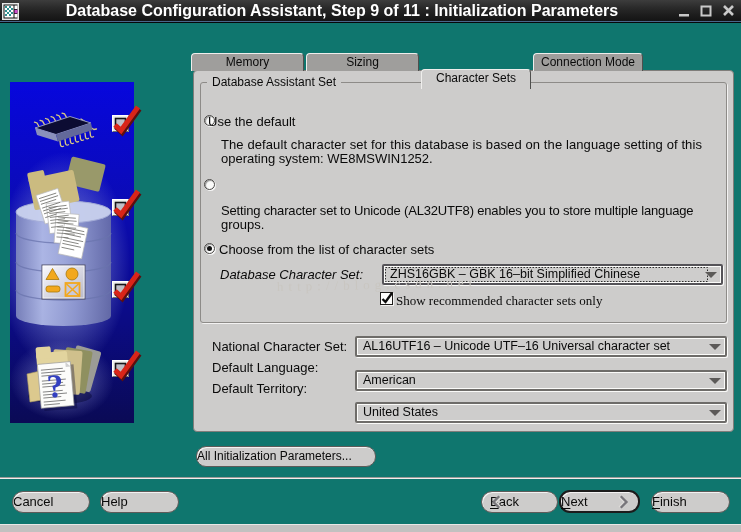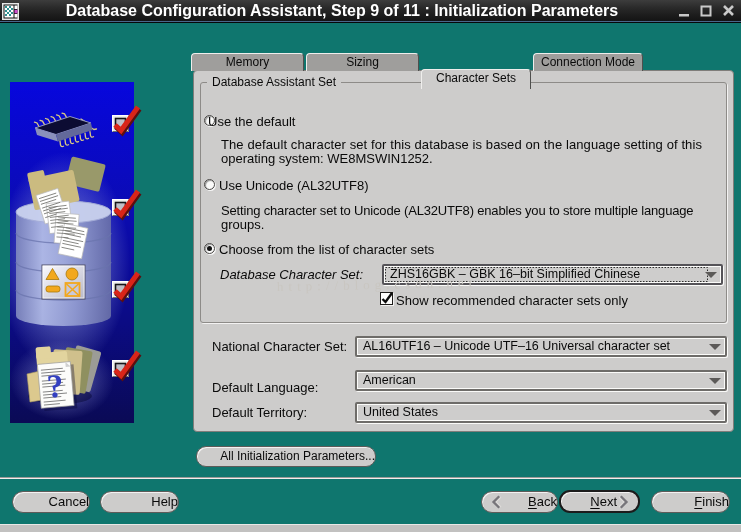--- a/index.html
+++ b/index.html
@@ -39,21 +39,21 @@
     border-left:6px solid transparent;border-right:6px solid transparent;border-top:6px solid #5c5a58;}
   #combo1{left:382px;top:264px;width:331px;border-color:#54525650;border:2px solid #555358;}
   
   #check{position:absolute;left:380px;top:292px;width:11px;height:11px;background:#fdfdfc;
     border:1px solid #1f1d1b;box-shadow:1px 1px 0 rgba(255,255,255,.7);}
   
   #wm{position:absolute;left:277px;top:277px;font-family:"Liberation Serif",serif;font-size:13px;
     color:#c9c6c1;letter-spacing:5px;z-index:9;transform:rotate(-1.2deg);}
   
   .btn{position:absolute;height:20px;background:#cdcccb;border:1px solid #5d5b59;
-    border-radius:11px;text-align:right;font-size:13px;color:#0a0a0a;line-height:20px;
+    border-radius:11px;text-align:left;font-size:13px;color:#0a0a0a;line-height:20px;
     box-shadow:inset 1px 1px 0 rgba(255,255,255,.75);}
   .u{text-decoration:underline;text-underline-offset:2px;}
   #allinit{left:196px;top:446px;width:178px;height:19px;line-height:19px;border-radius:10px;font-size:12px;}
   #sep{position:absolute;left:0;top:477px;width:741px;height:1px;background:#9b9997;
     box-shadow:0 1px 0 #f0efed;}
   #botband{position:absolute;left:0;top:524px;width:741px;height:8px;background:#c2c1c0;
     border-top:1px solid #e9e8e6;}
 </style>
 </head>
 <body>
@@ -277,46 +277,45 @@
 
   <div id="group"></div>
   <div id="grouptitle">Database Assistant Set</div>
 
   <div class="radio" style="left:204px;top:115px;"></div>
   <div class="txt" style="left:208px;top:114px;">Use the default</div>
   <div class="txt" style="left:221px;top:137px;letter-spacing:0.1px;">The default character set for this database is based on the language setting of this</div>
   <div class="txt" style="left:221px;top:151px;">operating system: WE8MSWIN1252.</div>
 
   <div class="radio" style="left:204px;top:179px;"></div>
-  <div class="txt" style="left:219px;top:178px;">Use Unicode (AL32UTF8)</div>
   <div class="txt" style="left:221px;top:203px;letter-spacing:-0.17px;">Setting character set to Unicode (AL32UTF8) enables you to store multiple language</div>
   <div class="txt" style="left:221px;top:217px;">groups.</div>
 
   <div class="radio sel" style="left:204px;top:243px;"></div>
   <div class="txt" style="left:219px;top:242px;">Choose from the list of character sets</div>
 
   <div class="txt" style="left:220px;top:267px;font-style:italic;">Database Character Set:</div>
   <div class="combo" id="combo1">ZHS16GBK – GBK 16–bit Simplified Chinese<svg class="abs" style="left:0;top:0" width="331" height="17" viewBox="0 0 331 17">
         <rect x="1.5" y="1.5" width="322" height="14" fill="none" stroke="#2e2e2e" stroke-width="1" stroke-dasharray="1.5,1.5"></rect>
       </svg><div class="arr"></div></div>
 
   <div id="check">
       <svg width="13" height="13" viewBox="0 0 13 13" style="position:absolute;left:0;top:-1px">
         <path d="M1.5,7 L4.5,10 L11,1" stroke="#0d0d0d" stroke-width="2.4" fill="none"></path>
       </svg>
     </div>
-  <div class="txt" style="left:396px;top:293px;">Show recommended character sets only</div>
+  <div class="txt" style="left:396px;top:293px;font-family:Liberation Serif, serif;">Show recommended character sets only</div>
 
   <div id="wm">http://blog.csdn.net</div>
 
   <div class="txt" style="left:212px;top:339px;">National Character Set:</div>
   <div class="combo" style="left:355px;top:336px;width:362px;">AL16UTF16 – Unicode UTF–16 Universal character set<div class="arr"></div></div>
-  <div class="txt" style="left:212px;top:380px;">Default Language:</div>
+  <div class="txt" style="left:212px;top:360px;">Default Language:</div>
   <div class="combo" style="left:355px;top:370px;width:362px;">American<div class="arr"></div></div>
-  <div class="txt" style="left:212px;top:405px;text-align:center;">Default Territory:</div>
+  <div class="txt" style="left:212px;top:381px;text-align:center;">Default Territory:</div>
   <div class="combo" style="left:355px;top:402px;width:362px;">United States<div class="arr"></div></div>
 
   <div class="btn" id="allinit">All Initialization Parameters...</div>
 
   <div id="sep"></div>
 
   <div class="btn" style="left:12px;top:491px;width:76px;">Cancel</div>
   <div class="btn" style="left:100px;top:491px;width:77px;">Help</div>
   <div class="btn" style="left:481px;top:491px;width:75px;">
     <svg class="abs" style="left:8px;top:3px" width="14" height="14" viewBox="0 0 14 14">

